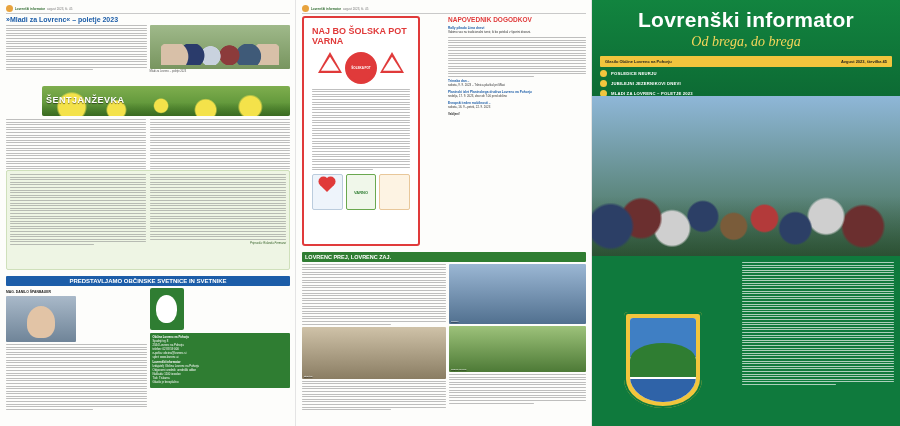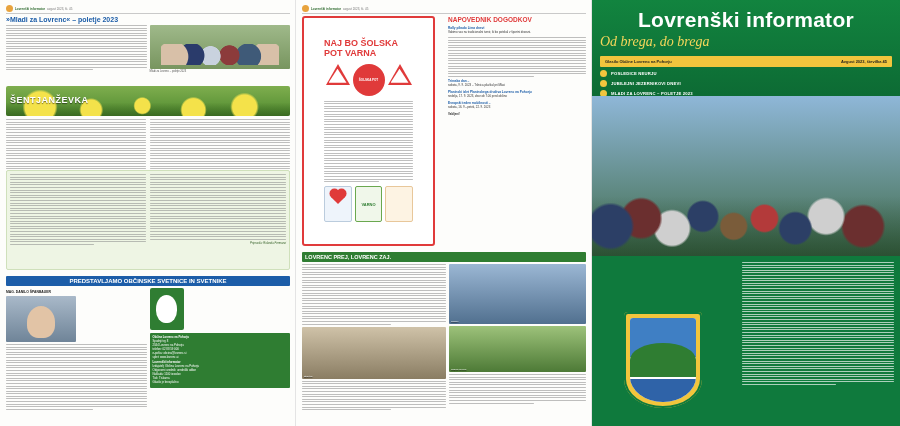--- a/index.html
+++ b/index.html
@@ -39,21 +39,21 @@
      background:
        radial-gradient(circle at 10% 60%,#d8c0a8 0 14%,transparent 15%),
        radial-gradient(circle at 26% 55%,#2a3b6b 0 14%,transparent 15%),
        radial-gradient(circle at 42% 58%,#c9d2de 0 14%,transparent 15%),
        radial-gradient(circle at 58% 54%,#8c3b3b 0 14%,transparent 15%),
        radial-gradient(circle at 74% 58%,#3f5a78 0 14%,transparent 15%),
        radial-gradient(circle at 90% 60%,#d8c0a8 0 14%,transparent 15%);}
 
   .sj{position:absolute;left:6px;top:86px;width:284px;}
   .sjband{position:relative;height:30px;border-radius:2px;overflow:hidden;
-    background:linear-gradient(#7fae4e,#4f8a2f);}
+    background:linear-gradient(#7fae4e,#4f8a2f);margin-left:36px;}
   .sjband .flowers{position:absolute;inset:0;
     background:
       radial-gradient(circle at 12% 70%,#f4e24a 0 6%,transparent 7%),
       radial-gradient(circle at 30% 80%,#f4e24a 0 5%,transparent 6%),
       radial-gradient(circle at 48% 66%,#f4e24a 0 5%,transparent 6%),
       radial-gradient(circle at 66% 80%,#f4e24a 0 6%,transparent 7%),
       radial-gradient(circle at 84% 70%,#f4e24a 0 5%,transparent 6%),
       linear-gradient(transparent 55%, rgba(40,80,20,.55));}
   .sjtitle{position:absolute;left:4px;top:9px;font-size:9px;font-weight:bold;color:#ffffff;
      letter-spacing:.5px;text-shadow:0 1px 1px rgba(0,0,0,.5);}
@@ -72,22 +72,22 @@
   .predgrid{display:flex;gap:3px;margin-top:2px;}
   .portrait{width:70px;height:46px;border-radius:1px;background:linear-gradient(#a9b9c9,#6f8498);position:relative;overflow:hidden;}
   .portrait:after{content:"";position:absolute;left:30%;top:22%;width:40%;height:70%;border-radius:50% 50% 40% 40%;background:#e2c4a6;}
   .crest{width:34px;height:42px;border-radius:2px;background:#2f7d32;position:relative;}
   .crest:after{content:"";position:absolute;left:18%;top:16%;width:64%;height:68%;
      background:#fff;border-radius:50% 50% 45% 45%;}
   .infobox{background:#2f7d32;color:#fff;font-size:2.8px;border-radius:1px;padding:3px;line-height:1.4;}
 
   
   #p2{left:296px;top:0;width:296px;height:426px;background:#fdfdfb;border-right:1px solid #e4e4e4;}
-  .naj{position:absolute;left:6px;top:16px;width:133px;height:230px;
-      border:2px solid #e03a3a;border-radius:3px;padding:20px;box-sizing:border-box;background:#fff;}
+  .naj{position:absolute;left:6px;top:16px;width:118px;height:230px;
+      border:2px solid #e03a3a;border-radius:3px;padding:8px;box-sizing:border-box;background:#fff;}
   .naj h3{margin:0;font-size:9px;line-height:1.15;font-weight:bold;color:#e03a3a;}
   .signs{display:flex;gap:3px;justify-content:center;margin:5px 0;}
   .tri{width:0;height:0;border-left:12px solid transparent;border-right:12px solid transparent;border-bottom:21px solid #e03a3a;position:relative;}
   .tri:after{content:"";position:absolute;left:-9px;top:5px;width:18px;height:14px;background:#fff;
      clip-path:polygon(50% 0,100% 100%,0 100%);}
   .redsign{width:26px;height:26px;border-radius:50%;background:#e03a3a;border:3px solid #e03a3a;
      display:flex;align-items:center;justify-content:center;color:#fff;font-size:3px;font-weight:bold;text-align:center;}
   .hearts{display:flex;gap:3px;margin-top:4px;}
   .heartbox{flex:1;height:34px;border:1px solid #bcd;border-radius:2px;background:#eef4fb;position:relative;}
   .heart{position:absolute;left:50%;top:30%;transform:translate(-50%,-50%) rotate(-45deg);width:10px;height:10px;background:#e03a3a;}
@@ -110,21 +110,21 @@
   .imgbox.grn{background:linear-gradient(#9dc27a,#4d7a36);}
   .imgbox.sep{background:linear-gradient(#cfc2a8,#8a7d63);}
   .imgbox .lbl{position:absolute;left:2px;bottom:1px;font-size:2.4px;color:#fff;text-shadow:0 1px 1px #000;}
 
   
   #p3{left:592px;top:0;width:308px;height:426px;background:#0f7a3d;}
   .covertop{position:absolute;left:0;top:0;width:308px;height:96px;
      background:linear-gradient(#12843f,#0d6b34);}
   .covertitle{position:absolute;left:8px;top:8px;width:292px;text-align:center;
      font-size:21px;font-weight:bold;color:#ffffff;letter-spacing:.3px;}
-  .coversub{position:absolute;left:8px;top:34px;width:292px;
+  .coversub{position:absolute;left:8px;top:34px;width:292px;text-align:center;
      font-size:14px;color:#f4d65a;font-style:italic;font-family:"Liberation Serif",serif;}
   .yellowbar{position:absolute;left:8px;top:56px;width:292px;height:11px;background:#f2c53d;
      border-radius:1px;display:flex;align-items:center;justify-content:space-between;padding:0 5px;box-sizing:border-box;}
   .yellowbar span{font-size:4px;font-weight:bold;color:#1d1d1d;}
   .bullets{position:absolute;left:8px;top:70px;width:292px;}
   .bl{display:flex;align-items:center;gap:4px;margin-bottom:3px;}
   .bl .mark{width:7px;height:7px;border-radius:50%;background:#f2c53d;flex:0 0 auto;}
   .bl .txt{font-size:4.2px;font-weight:bold;color:#ffffff;letter-spacing:.2px;}
 
   .coverphoto{position:absolute;left:0;top:96px;width:308px;height:160px;overflow:hidden;

